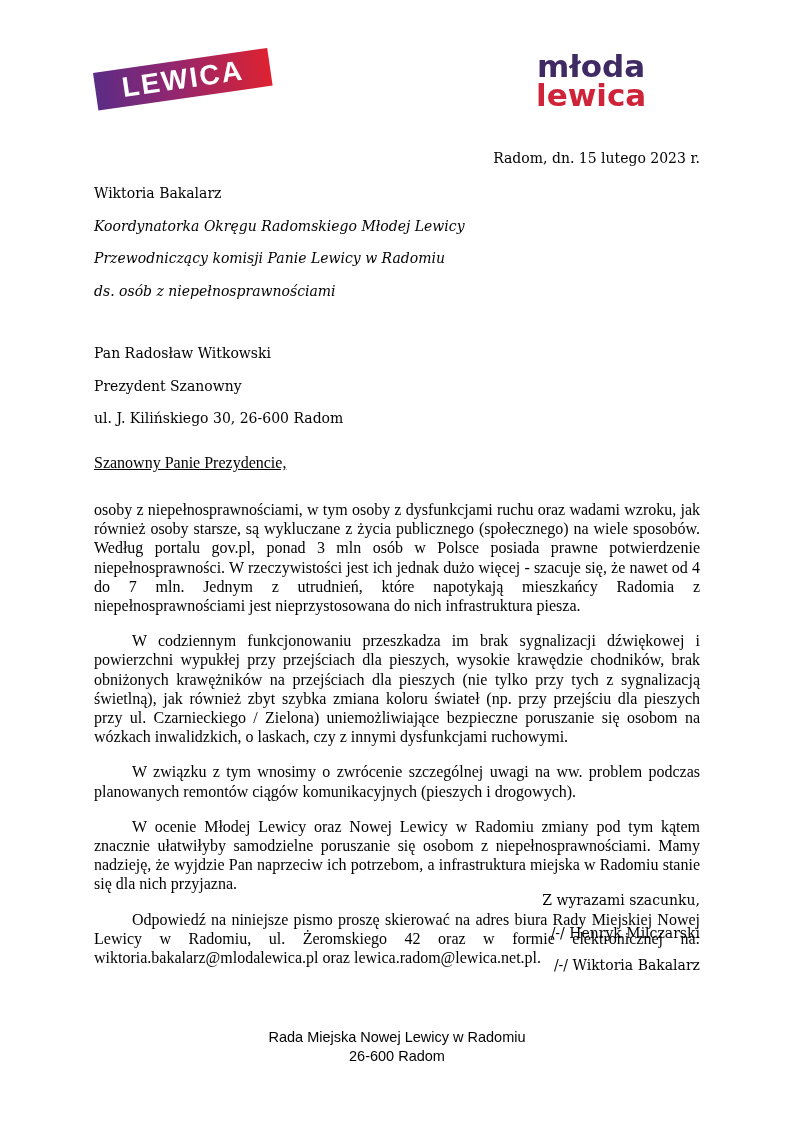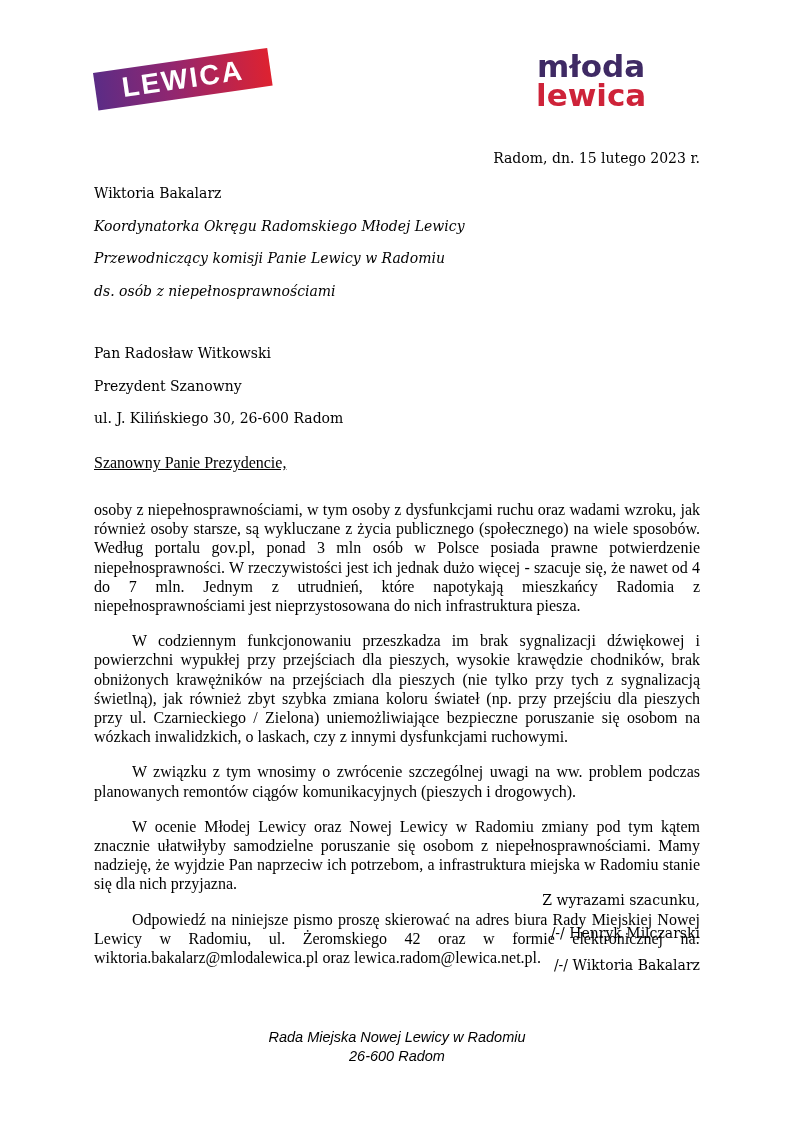--- a/index.html
+++ b/index.html
@@ -106,21 +106,20 @@
 
   .footer-block {
     position: absolute;
     top: 1028px;
     left: 0;
     width: 794px;
     text-align: center;
     font-family: "Liberation Sans", sans-serif;
     font-size: 14.5px;
     line-height: 19px;
-    font-style: italic;
   }
 </style>
 </head>
 <body>
 
 <div class="page">
 
   <div class="lewica-banner" style="background: linear-gradient(92deg, rgb(91, 44, 134) 0%, rgb(147, 38, 111) 45%, rgb(222, 34, 48) 100%);">
     <span class="banner-text" style="color: rgb(255, 255, 255);">LEWICA</span>
   </div>

